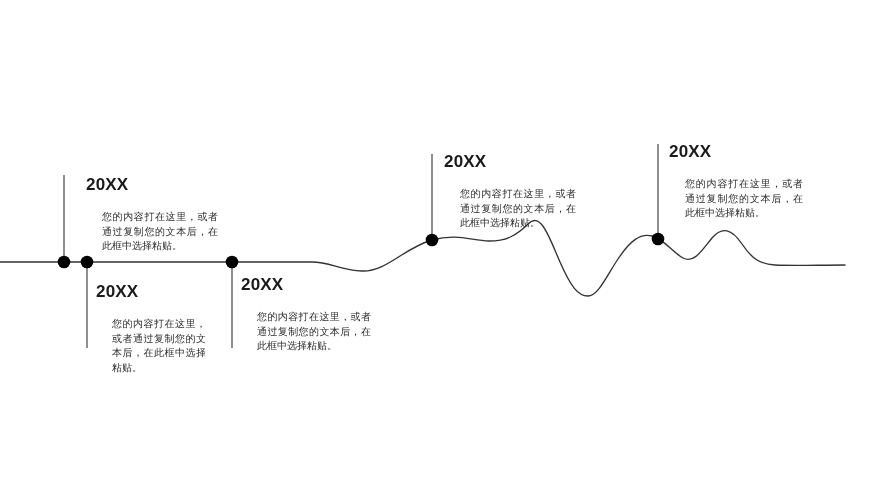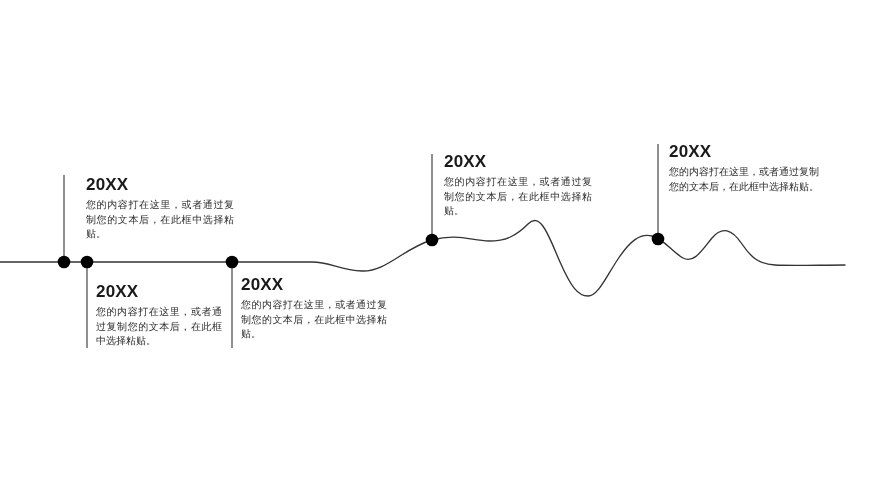--- a/index.html
+++ b/index.html
@@ -34,21 +34,21 @@
     color: #1a1a1a;
     letter-spacing: 0.2px;
     line-height: 1.05;
     margin: 0 0 4px 0;
     white-space: nowrap;
   }
   .tl-body {
     font-size: 10px;
     color: #2b2b2b;
     line-height: 1.48;
-    margin: 0;
+    margin: 16px;
     text-align: justify;
     font-family: "DejaVu Sans", "Liberation Sans", sans-serif;
   }
   
   .item-a { left: 86px;  top: 176px; width: 148px; }
   .item-b { left: 96px;  top: 283px; width: 126px; }
   .item-c { left: 241px; top: 276px; width: 146px; }
   .item-d { left: 444px; top: 153px; width: 148px; }
   .item-e { left: 669px; top: 143px; width: 150px; }
 </style>

